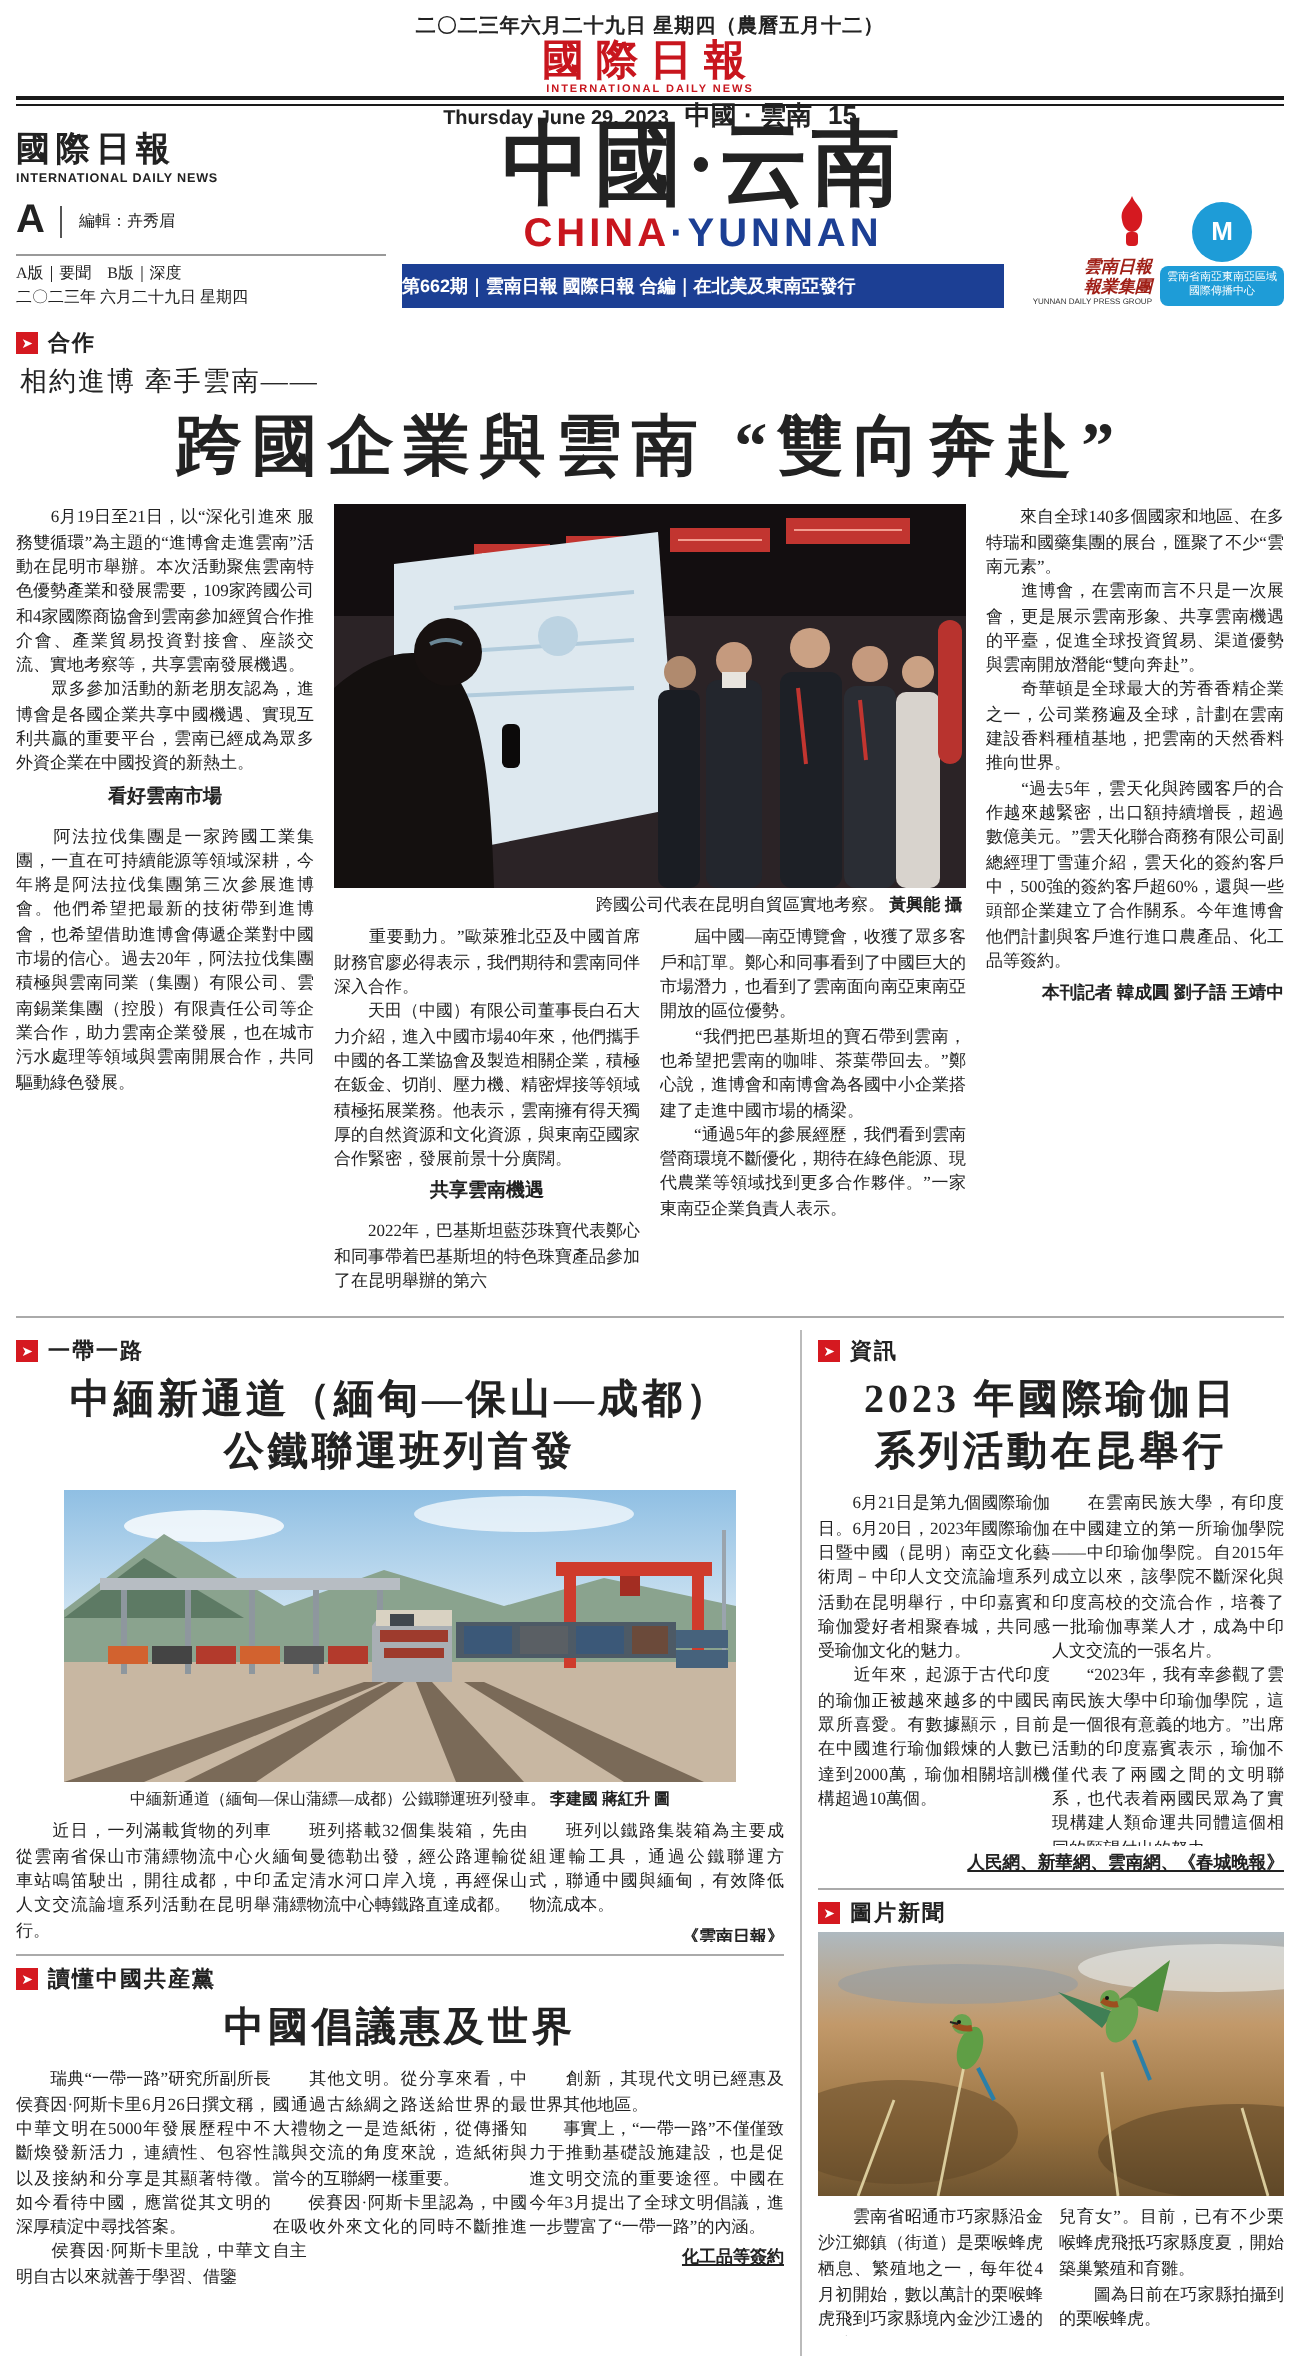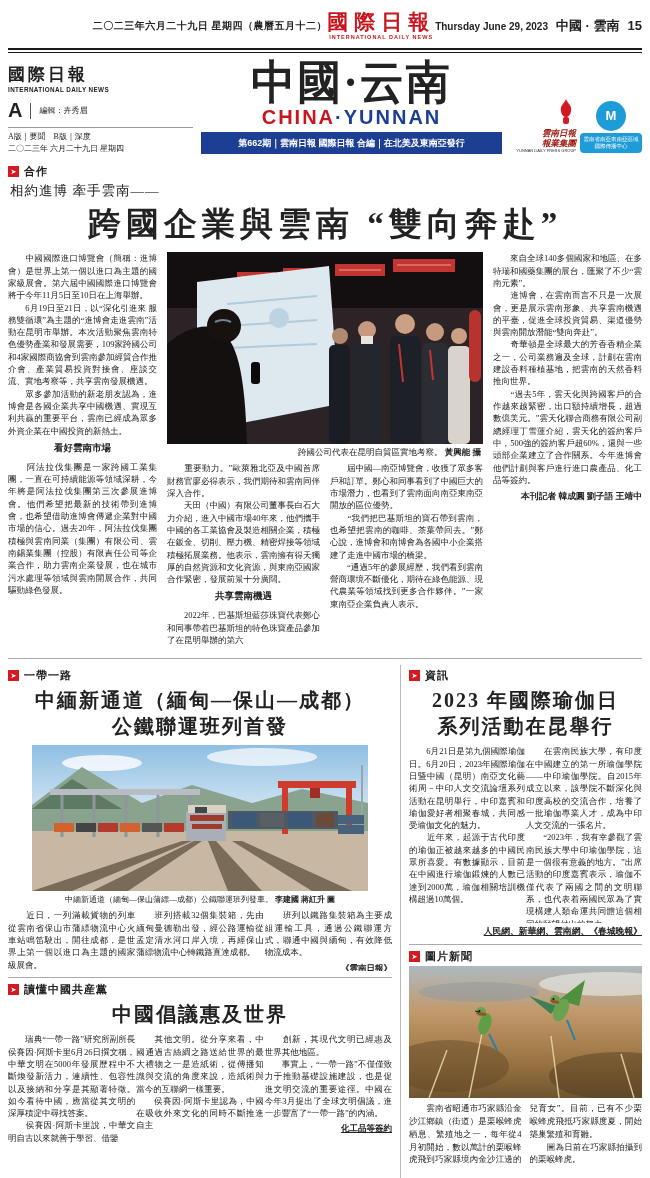--- a/index.html
+++ b/index.html
@@ -1,19 +1,19 @@
 <!DOCTYPE html>
 <html><head>
 <meta charset="utf-8">
 <style>
   html,body{margin:0;padding:0;background:#fff;}
   .page{width:650px;height:1178px;box-sizing:border-box;padding:6px 8px 0;overflow:hidden;
         font-family:"Liberation Serif",serif;color:#222;position:relative;background:#fff;}
   
-  .topbar{display:flex;align-items:center;justify-content:flex-end;height:40px;}
+  .topbar{display:flex;align-items:center;justify-content:space-between;height:40px;flex-direction:column;}
   .tb-left{font-size:10px;font-weight:bold;letter-spacing:.5px;font-family:"Liberation Sans",sans-serif;}
   .tb-brand{text-align:center;line-height:1;}
   .tb-brand-cn{color:#c8161e;font-size:21px;font-weight:900;letter-spacing:6px;}
   .tb-brand-en{color:#c8161e;font-size:5.5px;font-weight:bold;letter-spacing:1px;font-family:"Liberation Sans",sans-serif;margin-top:2px;}
   .tb-right{display:flex;align-items:baseline;gap:8px;font-family:"Liberation Sans",sans-serif;}
   .tb-date-en{font-size:10px;font-weight:bold;}
   .tb-edition{font-size:13px;font-weight:900;}
   .tb-page{font-size:13px;font-weight:900;}
   .toprule{border-top:2.5px solid #1a1a1a;border-bottom:1px solid #1a1a1a;height:2px;margin-top:2px;}
   
@@ -26,21 +26,21 @@
   .mh-vr{width:1px;height:16px;background:#555;}
   .mh-editor{font-size:8px;}
   .mh-rule{border-top:1px solid #999;margin:5px 0 3px;}
   .mh-sections,.mh-date{font-size:8px;line-height:1.5;}
   .mh-center{flex:1;display:flex;flex-direction:column;align-items:center;}
   .mh-title{font-size:44px;font-weight:900;letter-spacing:2px;line-height:1;transform:scaleY(1.05);}
   .mh-sub{font-family:"Liberation Sans",sans-serif;font-weight:900;font-size:20px;letter-spacing:2px;line-height:1;margin:2px 0 5px;}
   .mh-sub .red{color:#c8161e;}
   .mh-sub .blue{color:#1c3f94;}
   .mh-bar{align-self:stretch;background:#1c3f94;color:#fff;height:22px;display:flex;align-items:center;
-          justify-content:center;font-size:9px;font-weight:bold;font-family:"Liberation Sans",sans-serif;}
+          justify-content:flex-start;font-size:9px;font-weight:bold;font-family:"Liberation Sans",sans-serif;}
   .mh-logos{width:132px;flex:none;display:flex;gap:4px;align-items:flex-end;justify-content:flex-end;padding-bottom:2px;}
   .logo1{text-align:right;width:62px;}
   .logo1-cn{color:#a02118;font-size:8.5px;font-weight:900;font-style:italic;line-height:1.1;}
   .logo1-en{color:#333;font-size:4px;font-family:"Liberation Sans",sans-serif;}
   .logo2{width:62px;text-align:center;}
   .logo2-badge{width:30px;height:30px;border-radius:50%;background:#1e9cd7;color:#fff;display:flex;align-items:center;justify-content:center;
                font-family:"Liberation Sans",sans-serif;font-weight:900;font-size:13px;margin:0 auto 2px;}
   .logo2-box{background:#1e9cd7;border-radius:4px;color:#fff;font-size:5.5px;line-height:1.3;padding:3px 2px;}
   
   .tagrow{display:flex;align-items:center;gap:5px;margin:3px 0 2px;}
@@ -139,21 +139,20 @@
 
   <div class="tagrow">
     <span class="tagicon">➤</span>
     <span class="taglabel">合作</span>
   </div>
   <div class="kicker">相約進博 牽手雲南——</div>
   <div class="headline1">跨國企業與雲南 “雙向奔赴”</div>
 
   <div class="a1-body">
     <div class="a1-col">
-      <p class="bp">　　中國國際進口博覽會（簡稱：進博會）是世界上第一個以進口為主題的國家級展會。第六屆中國國際進口博覽會將于今年11月5日至10日在上海舉辦。</p>
       <p class="bp">　　6月19日至21日，以“深化引進來 服務雙循環”為主題的“進博會走進雲南”活動在昆明市舉辦。本次活動聚焦雲南特色優勢產業和發展需要，109家跨國公司和4家國際商協會到雲南參加經貿合作推介會、產業貿易投資對接會、座談交流、實地考察等，共享雲南發展機遇。</p>
       <p class="bp">　　眾多參加活動的新老朋友認為，進博會是各國企業共享中國機遇、實現互利共贏的重要平台，雲南已經成為眾多外資企業在中國投資的新熱土。</p>
       <div class="colsub">看好雲南市場</div>
       <p class="bp">　　阿法拉伐集團是一家跨國工業集團，一直在可持續能源等領域深耕，今年將是阿法拉伐集團第三次參展進博會。他們希望把最新的技術帶到進博會，也希望借助進博會傳遞企業對中國市場的信心。過去20年，阿法拉伐集團積極與雲南同業（集團）有限公司、雲南錫業集團（控股）有限責任公司等企業合作，助力雲南企業發展，也在城市污水處理等領域與雲南開展合作，共同驅動綠色發展。</p>
     </div>
 
     <div class="a1-mid">
       <div class="photo-frame">
         <svg width="316" height="192" viewBox="0 0 316 192">
           <rect width="316" height="192" fill="#2b2326"></rect>
@@ -298,21 +297,21 @@
               <rect x="306" y="80" width="26" height="9"></rect>
             </g>
         </svg>
       </div>
       <div class="cap-center">
         <span>中緬新通道（緬甸—保山蒲縹—成都）公鐵聯運班列發車。</span>
         <b>李建國 蔣紅升 圖</b>
       </div>
       <div class="cols3 a2-cols">
         <div class="c">
-            <p class="bp">　　近日，一列滿載貨物的列車從雲南省保山市蒲縹物流中心火車站鳴笛駛出，開往成都，是世界上第一個以進口為主題的國家級展會。</p>
+            <p class="bp">　　近日，一列滿載貨物的列車從雲南省保山市蒲縹物流中心火車站鳴笛駛出，開往成都，中印人文交流論壇系列活動在昆明舉行。</p>
           </div>
         <div class="c">
             <p class="bp">　　班列搭載32個集裝箱，先由緬甸曼德勒出發，經公路運輸從孟定清水河口岸入境，再經保山蒲縹物流中心轉鐵路直達成都。</p>
           </div>
         <div class="c">
           <p class="bp">　　班列以鐵路集裝箱為主要成組運輸工具，通過公鐵聯運方式，聯通中國與緬甸，有效降低物流成本。</p>
           <div class="source">《雲南日報》</div>
         </div>
       </div>
 

